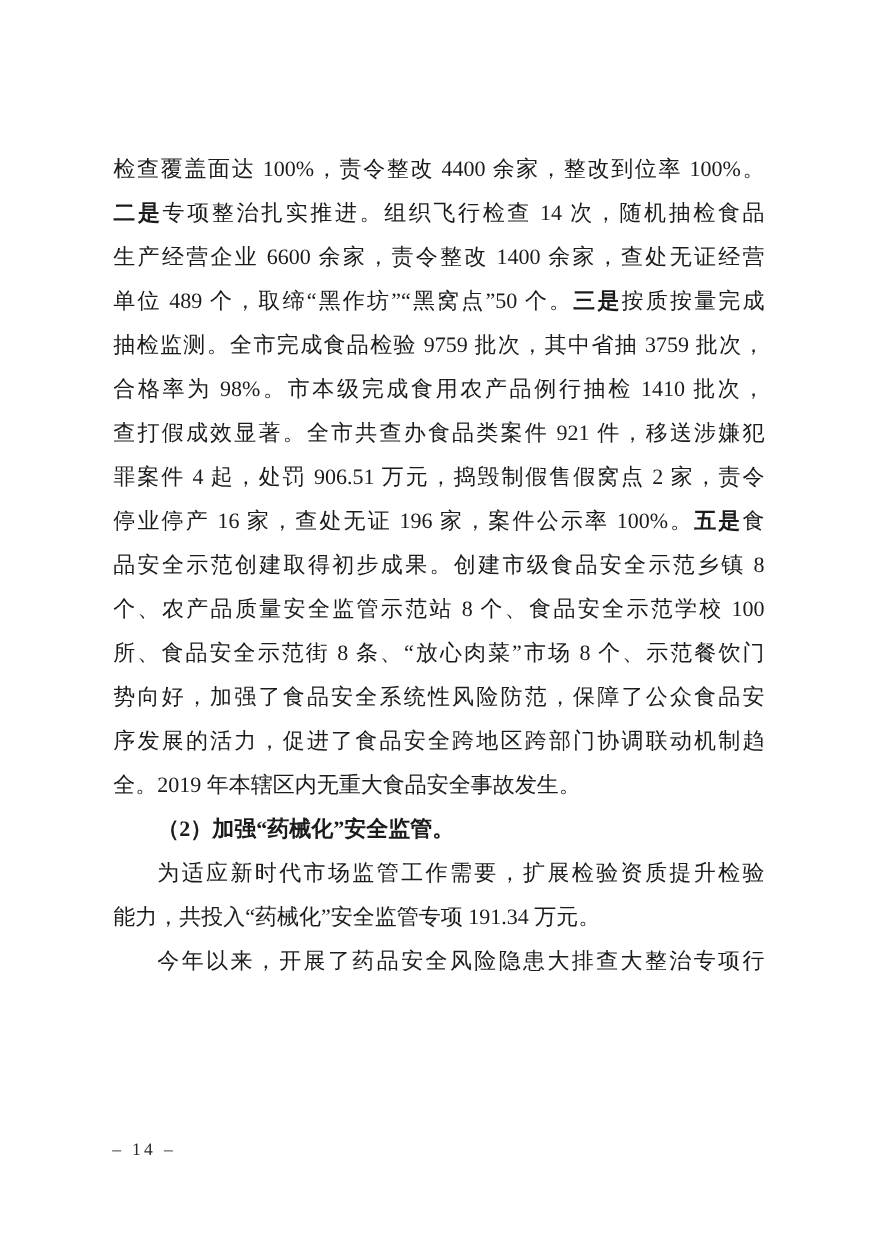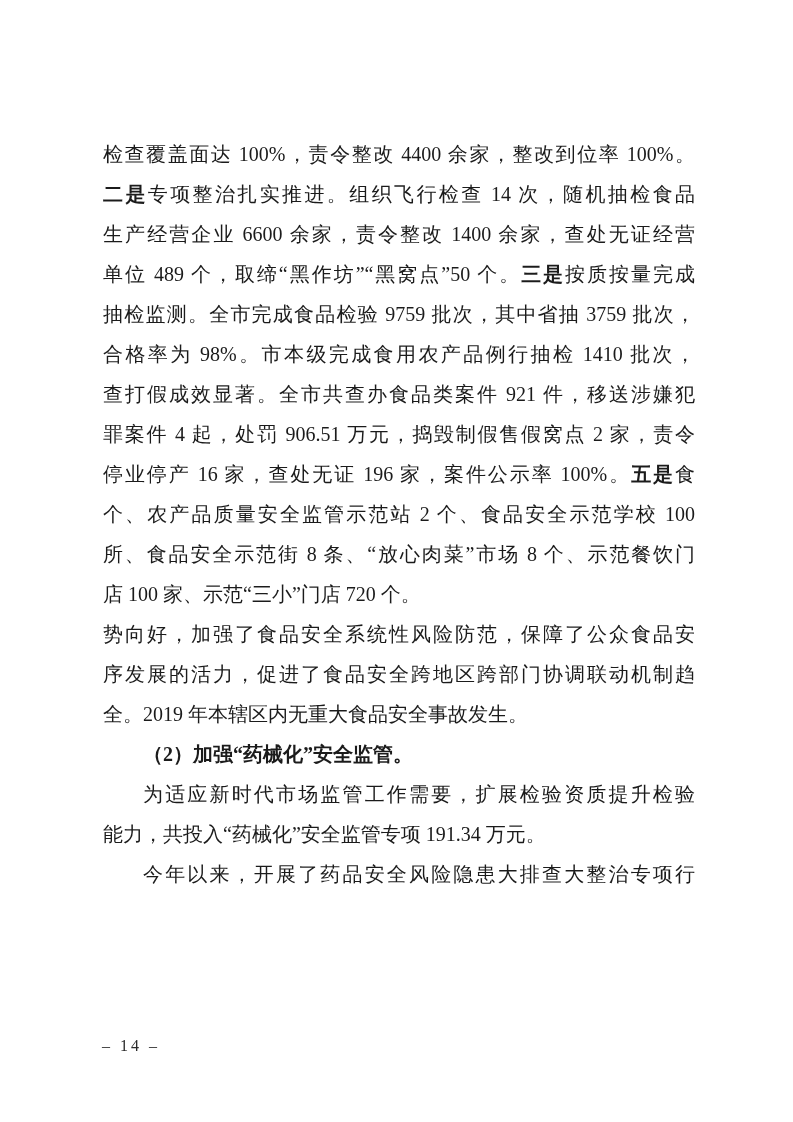--- a/index.html
+++ b/index.html
@@ -58,23 +58,23 @@
   <div class="text-block">
       <div class="line justify"><span class="seg">检查覆盖面达 100%，责令整改 4400 余家，整改到位率 100%。</span></div>
       <div class="line justify"><span class="seg bold">二是</span><span class="seg">专项整治扎实推进。组织飞行检查 14 次，随机抽检食品</span></div>
       <div class="line justify"><span class="seg">生产经营企业 6600 余家，责令整改 1400 余家，查处无证经营</span></div>
       <div class="line justify"><span class="seg">单位 489 个，取缔“黑作坊”“黑窝点”50 个。</span><span class="seg bold">三是</span><span class="seg">按质按量完成</span></div>
       <div class="line justify"><span class="seg">抽检监测。全市完成食品检验 9759 批次，其中省抽 3759 批次，</span></div>
       <div class="line justify"><span class="seg">合格率为 98%。市本级完成食用农产品例行抽检 1410 批次，</span></div>
       <div class="line justify"><span class="seg">查打假成效显著。全市共查办食品类案件 921 件，移送涉嫌犯</span></div>
       <div class="line justify"><span class="seg">罪案件 4 起，处罚 906.51 万元，捣毁制假售假窝点 2 家，责令</span></div>
       <div class="line justify"><span class="seg">停业停产 16 家，查处无证 196 家，案件公示率 100%。</span><span class="seg bold">五是</span><span class="seg">食</span></div>
-      <div class="line justify"><span class="seg">个、农产品质量安全监管示范站 2 个、食品安全示范学校 100</span></div>
+      <div class="line justify"><span class="seg">品安全示范创建取得初步成果。创建市级食品安全示范乡镇 8</span></div>
+      <div class="line justify"><span class="seg">个、农产品质量安全监管示范站 8 个、食品安全示范学校 100</span></div>
       <div class="line justify"><span class="seg">所、食品安全示范街 8 条、“放心肉菜”市场 8 个、示范餐饮门</span></div>
-      <div class="line"><span class="seg">店 100 家、示范“三小”门店 720 个。</span></div>
       <div class="line justify"><span class="seg">势向好，加强了食品安全系统性风险防范，保障了公众食品安</span></div>
       <div class="line justify"><span class="seg">序发展的活力，促进了食品安全跨地区跨部门协调联动机制趋</span></div>
       <div class="line"><span class="seg">全。2019 年本辖区内无重大食品安全事故发生。</span></div>
       <div class="line indent"><span class="seg bold">（2）加强“药械化”安全监管。</span></div>
       <div class="line justify indent"><span class="seg">为适应新时代市场监管工作需要，扩展检验资质提升检验</span></div>
       <div class="line"><span class="seg">能力，共投入“药械化”安全监管专项 191.34 万元。</span></div>
       <div class="line justify indent"><span class="seg">今年以来，开展了药品安全风险隐患大排查大整治专项行</span></div>
     </div>
   <div class="page-number">– 14 –</div>
 </div>

